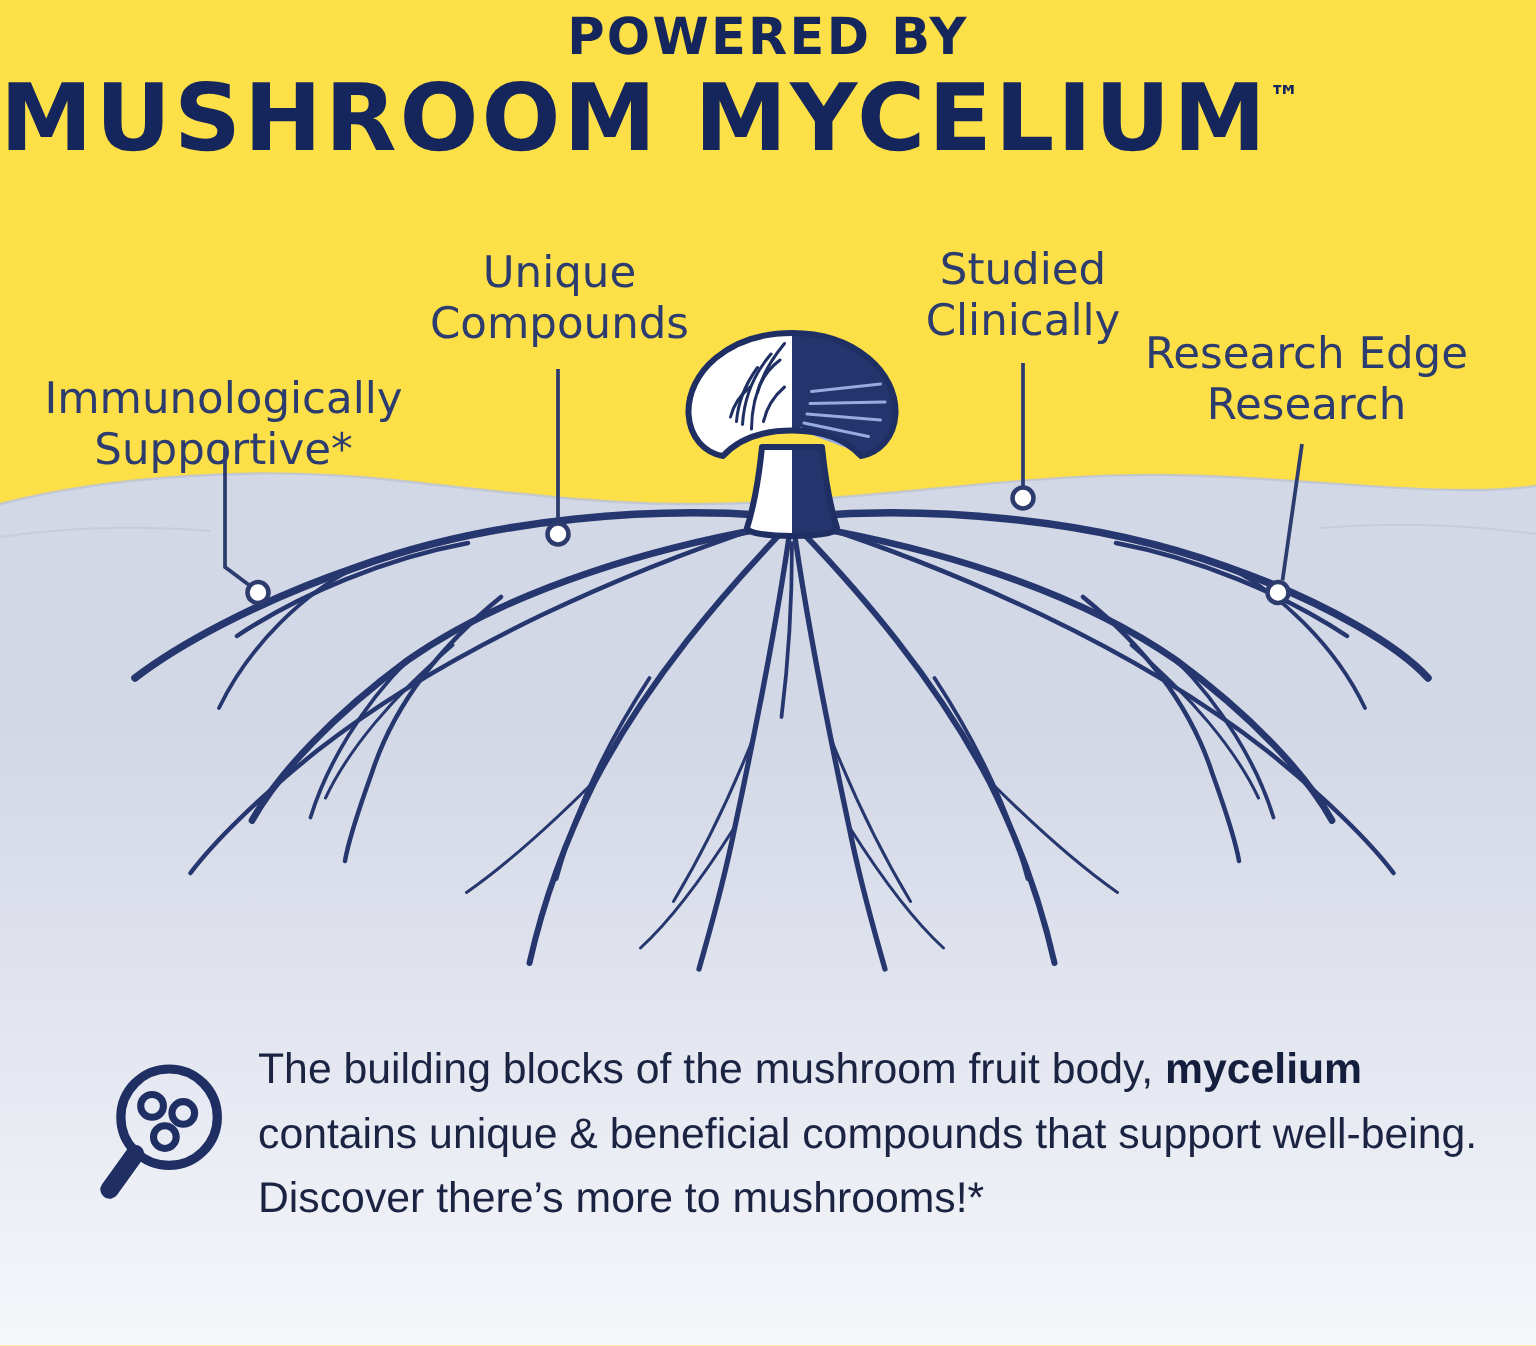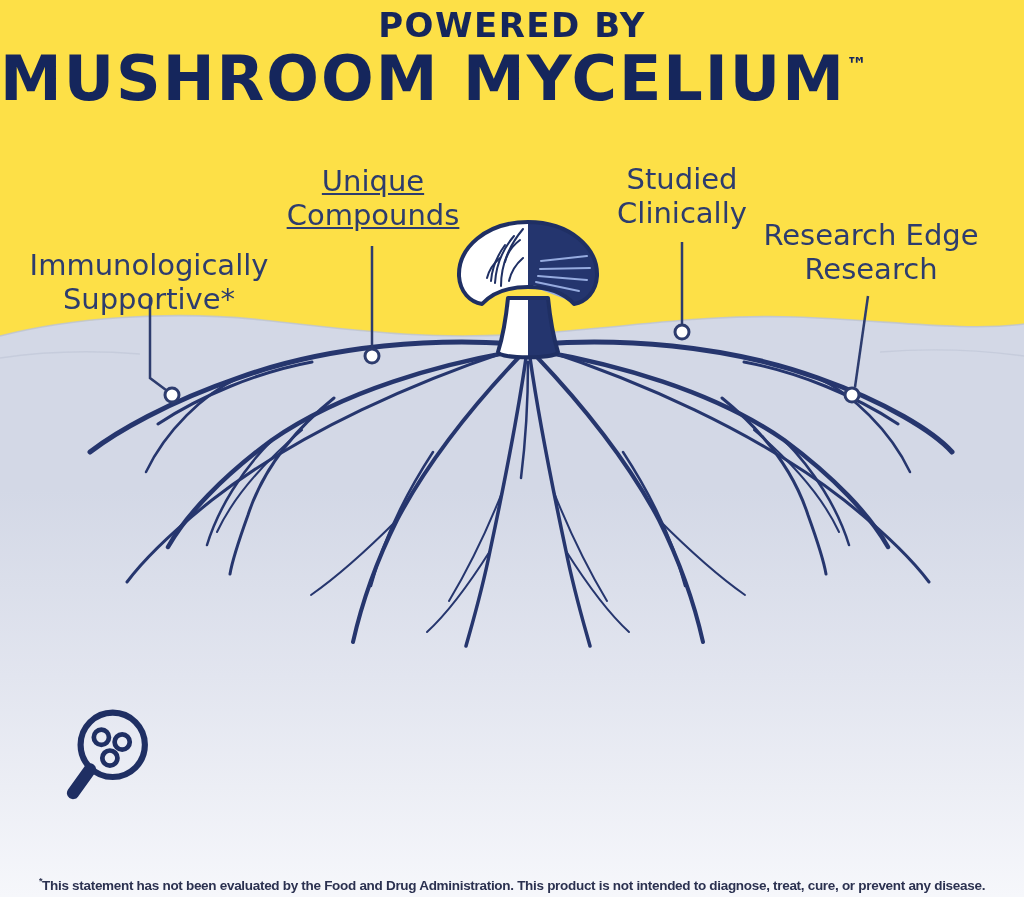--- a/index.html
+++ b/index.html
@@ -18,21 +18,21 @@
     font-size:62px; letter-spacing:2px; color:#15265c; white-space:nowrap;
   }
   .title .tm { font-size:21px; vertical-align:28px; letter-spacing:0; }
 
   .callout {
     position:absolute; z-index:3; text-align:center;
     font-family:"DejaVu Sans", sans-serif; font-size:29px; line-height:1.18; color:#2d3c6e;
   }
   .callout span { display:block; }
   .c-immuno   { left:18px;  top:218px; width:262px;margin-top:30px; }
-  .c-unique   { left:272px; top:164px; width:202px;text-decoration:underline; }
+  .c-unique   { left:272px; top:164px; width:202px; }
   .c-clinical { left:570px; top:162px; width:224px; }
   .c-cutting  { left:758px; top:218px; width:226px; }
 
   .desc-row { position:absolute; left:56px; top:692px; z-index:3; display:flex; align-items:flex-start; }
   .mag-icon { width:104px; height:118px; flex:0 0 auto; margin-top:8px; }
   .desc {
     width:820px; margin-left:12px;
     font-family:"Liberation Sans", sans-serif; font-size:28.5px; line-height:1.5;
     color:#1b2342;
   }
@@ -170,17 +170,17 @@
   <div class="desc-row">
     <svg class="mag-icon" viewBox="0 0 110 120">
       <circle cx="60" cy="45" r="34" fill="none" stroke="#1f2f63" stroke-width="6.5"></circle>
       <path d="M36,71 L18,96" stroke="#1f2f63" stroke-width="13" stroke-linecap="round"></path>
       <g fill="none" stroke="#1f2f63" stroke-width="5">
         <circle cx="48" cy="37" r="8"></circle>
         <circle cx="70" cy="42" r="8"></circle>
         <circle cx="57" cy="59" r="8"></circle>
       </g>
     </svg>
+    <p class="desc"><span>The building blocks of the mushroom fruit body, </span><strong>mycelium</strong><span> contains unique &amp; beneficial compounds that support well-being. Discover there’s more to mushrooms!*</span></p>
   </div>
 
-  <div class="footnote"><sup>*</sup><span>This statement has not been evaluated by the Food and Drug Administration. This product is not intended to diagnose, treat, cure, or prevent any disease.</span></div>
 
 </div>
 
 </body></html>

